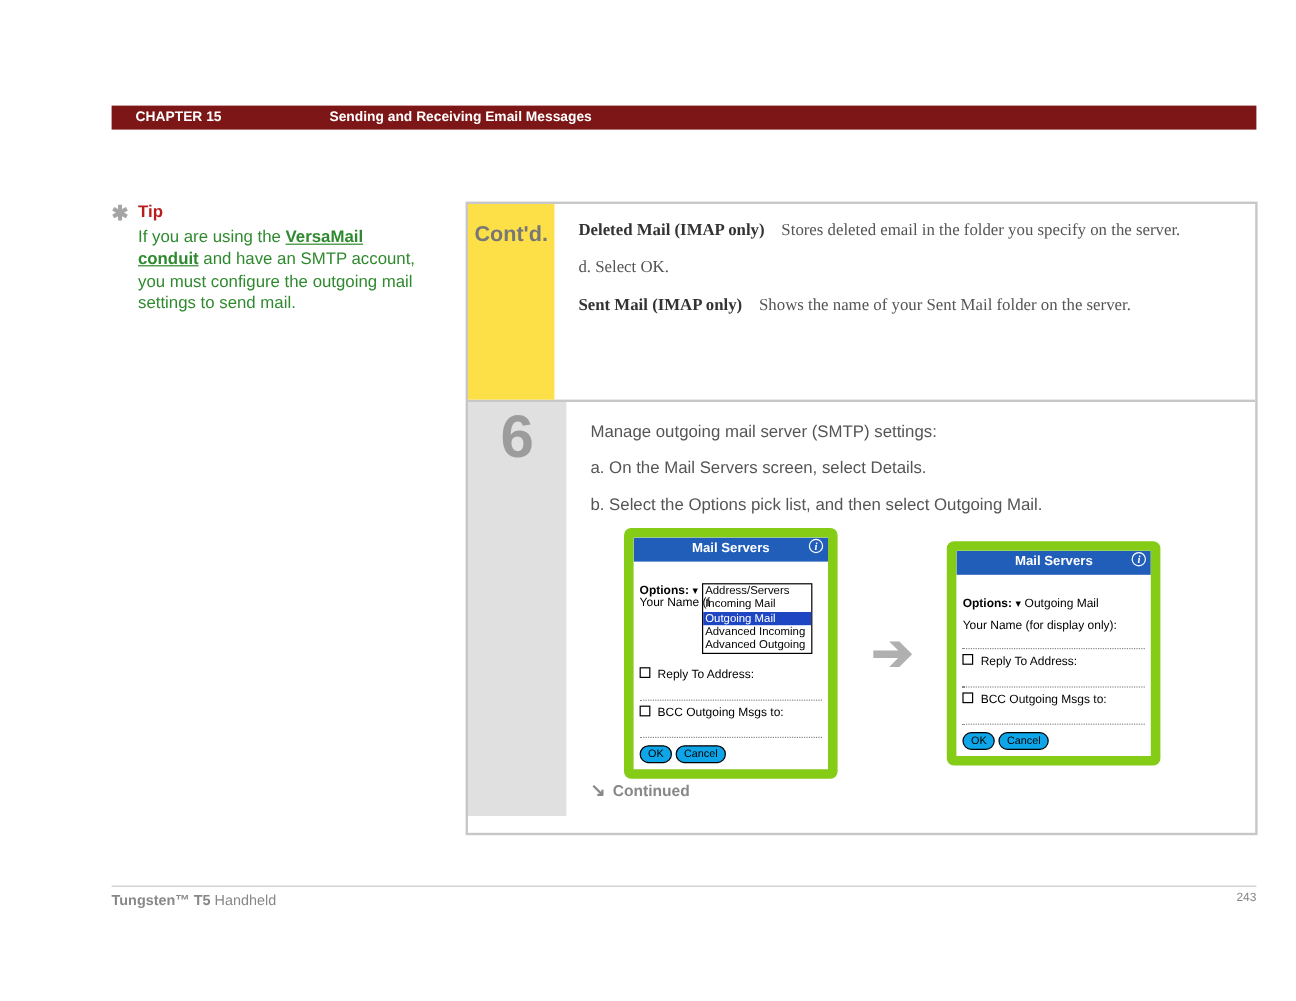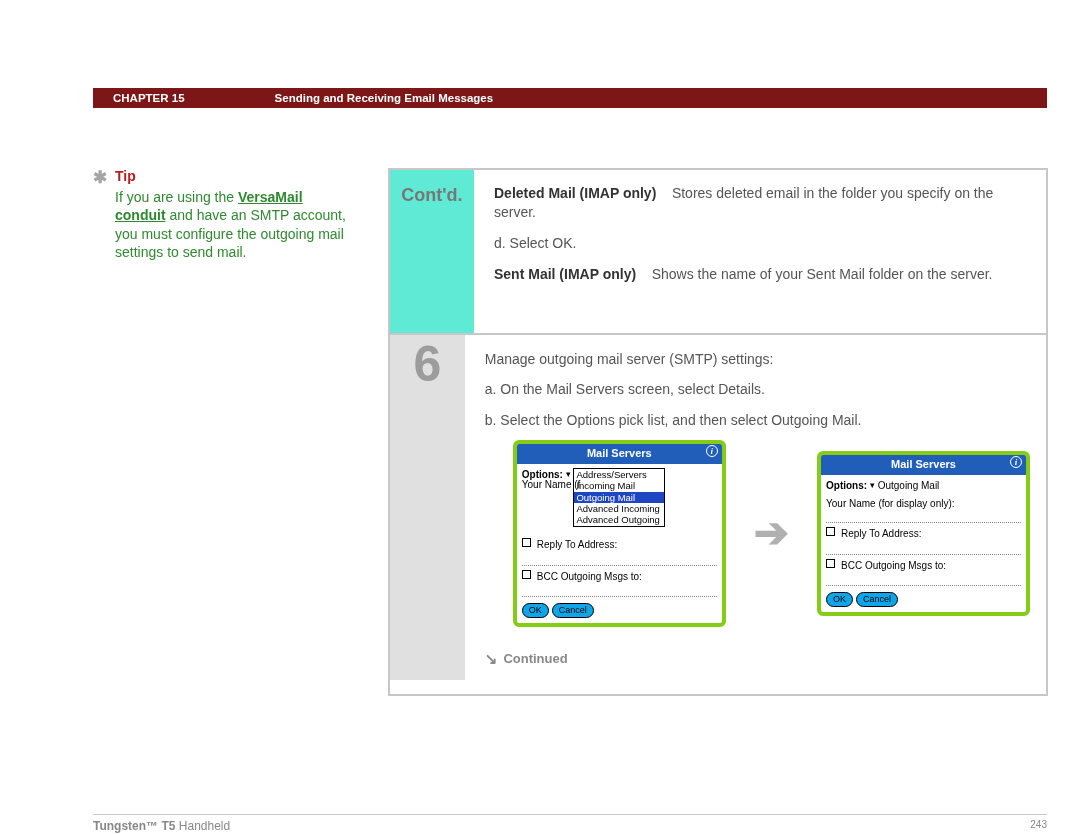--- a/index.html
+++ b/index.html
@@ -57,37 +57,38 @@
     left: 388px;
     width: 660px;
     height: 528px;
     border: 2px solid #c7c7c7;
   }
   .contd-row {
     display: flex;
     border-bottom: 2px solid #c7c7c7;
   }
   .contd-cell {
-    width: 84px;
+    width: 72px;
     min-height: 163px;
-    background: #5eead4;
+    background: #fde047;
     display: flex;
     align-items: flex-start;
     justify-content: center;
     padding-top: 15px;
     font-size: 18px;
     font-weight: bold;
     color: #777;
   }
   .contd-body {
     flex: 1;
     padding: 14px 18px 14px 20px;
     font-size: 14px;
     color: #555;
     line-height: 1.35;
+    font-family: Liberation Serif, serif;
   }
   .contd-body .term { color: #333; font-weight: bold; }
   .para { margin-bottom: 12px; }
 
   .step-row {
     display: flex;
     height: 345px;
   }
   .step-num {
     width: 82px;
@@ -117,22 +118,22 @@
     margin-top: 8px;
     margin-left: 28px;
   }
   .arrow-icon {
     font-size: 42px;
     color: #b0b0b0;
     font-weight: bold;
   }
 
   .pda {
-    width: 213px;
-    border: 4px solid #84cc16;
+    width: 178px;
+    border: 8px solid #84cc16;
     border-radius: 6px;
     background: #fff;
     font-family: "Helvetica", Arial, sans-serif;
     font-size: 10px;
     color: #000;
     overflow: hidden;
   }
   .pda-title {
     background: #215eba;
     color: #fff;
@@ -148,21 +149,21 @@
     top: 1px;
     width: 12px; height: 12px;
     border: 1px solid #fff;
     border-radius: 50%;
     font-size: 9px;
     line-height: 11px;
     text-align: center;
     font-style: italic;
     font-family: serif;
   }
-  .pda-body { padding: 4px 5px 5px 5px; }
+  .pda-body { padding: 18px 5px 5px 5px; }
   .pda-row { margin-bottom: 3px; display: flex; align-items: flex-start; gap: 3px; }
   .bold { font-weight: bold; }
   .dropdown-arrow { font-size: 9px; }
 
   .options-dd {
     border: 1px solid #000;
     background: #fff;
     font-size: 9.5px;
     line-height: 1.2;
     width: 92px;
@@ -202,21 +203,21 @@
     display: flex;
     align-items: center;
     gap: 6px;
   }
   .continued-arrow { font-size: 15px; }
 
   .footer {
     position: absolute;
     left: 93px;
     right: 33px;
-    top: 814px;
+    top: 738px;
     border-top: 1px solid #c8c8c8;
     padding-top: 4px;
     font-size: 12px;
     color: #888;
     display: flex;
     justify-content: space-between;
   }
   .footer-left .bold { font-weight: bold; }
   .footer-right { font-size: 10px; }
 </style>

